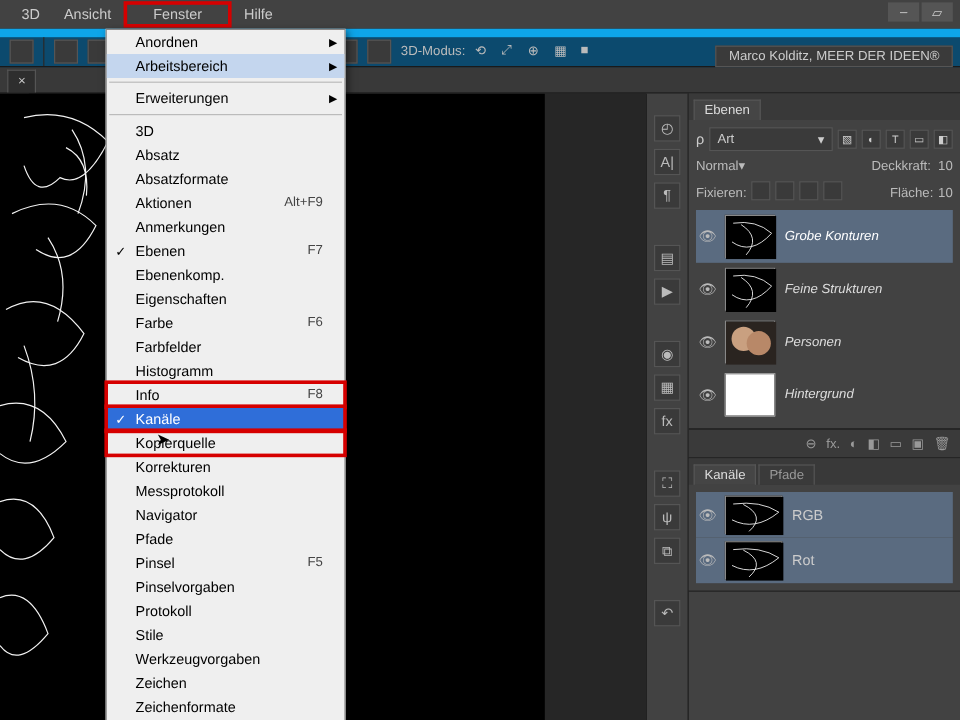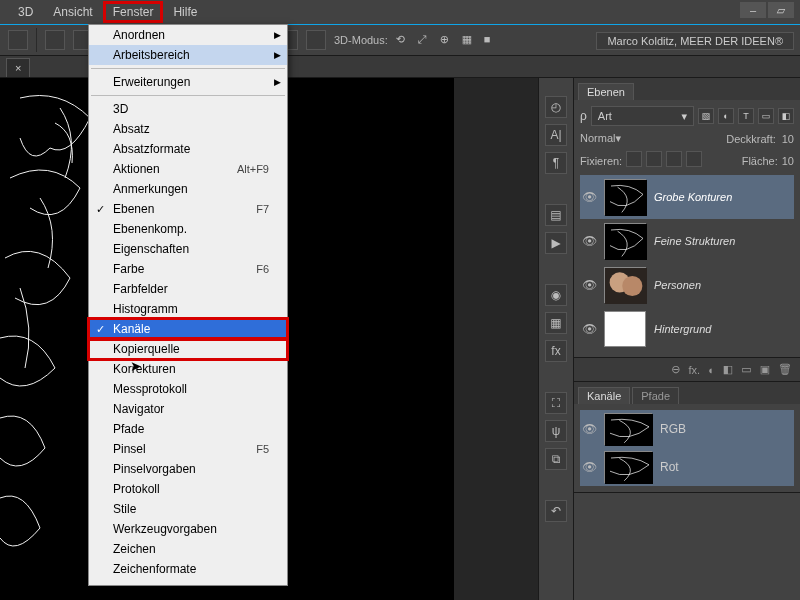--- a/index.html
+++ b/index.html
@@ -1,26 +1,26 @@
 <!DOCTYPE html>
 <html><head>
 <meta charset="utf-8">
 <style>
   * { box-sizing: border-box; margin: 0; padding: 0; font-family: "Segoe UI", Tahoma, sans-serif; }
   body { background:#2b2b2b; color:#ccc; font-size:12px; width:800px; height:600px; overflow:hidden; position:relative; }
   
   
   .menubar { background:#424242; height:24px; display:flex; align-items:center; padding:0 8px; position:relative; }
   .menubar .menu-item { padding:4px 10px; cursor:default; }
-  .menubar .highlighted { border:3px solid #d60000; padding:1px 7px; }
+  .menubar .highlighted { border:3px solid #d60000; padding:1px 22px; }
   .win-controls { position:absolute; right:6px; top:2px; display:flex; gap:2px; }
   .win-controls div { width:26px; height:16px; background:#555; display:flex; align-items:center; justify-content:center; font-size:11px; }
 
   
-  .toolbar { background:#404040; height:32px; border-top:1px solid #0ea5e9; border-bottom:1px solid #1a1a1a; display:flex; align-items:center; padding-left:8px; gap:8px; font-size:11px; color:#bbb; position:relative;}
+  .toolbar { background:#0c4a6e; height:32px; border-top:7px solid #0ea5e9; border-bottom:1px solid #1a1a1a; display:flex; align-items:center; padding-left:8px; gap:8px; font-size:11px; color:#bbb; position:relative;}
   .tool-ico { width:20px; height:20px; background:#3a3a3a; border:1px solid #555; }
   .tool-sep { width:1px; height:24px; background:#2a2a2a; }
   .brand { position:absolute; right:6px; top:7px; background:#3a3a3a; border:1px solid #555; padding:2px 10px; font-size:11px; color:#ccc; }
 
   
   .doctabs { background:#393939; height:22px; border-bottom:1px solid #1a1a1a; display:flex; align-items:flex-end; padding-left:6px; }
   .doctab { background:#2e2e2e; border:1px solid #555; border-bottom:none; padding:3px 8px; font-size:11px; }
 
   
   .workspace { position:absolute; top:78px; left:0; right:0; bottom:0; display:flex; }
@@ -136,20 +136,24 @@
     </div>
     <div class="row">
       <span>Farbe</span>
       <span class="shortcut">F6</span>
     </div>
     <div class="row">
       <span>Farbfelder</span>
     </div>
     <div class="row">
       <span>Histogramm</span>
+    </div>
+    <div class="row red-outline">
+      <span>Info</span>
+      <span class="shortcut">F8</span>
     </div>
     <div class="row sel red-outline">
       <span class="check">✓</span>
       <span>Kanäle</span>
     </div>
     <div class="row red-outline">
       <span>Kopierquelle</span>
     </div>
     <div class="row">
       <span>Korrekturen</span>

